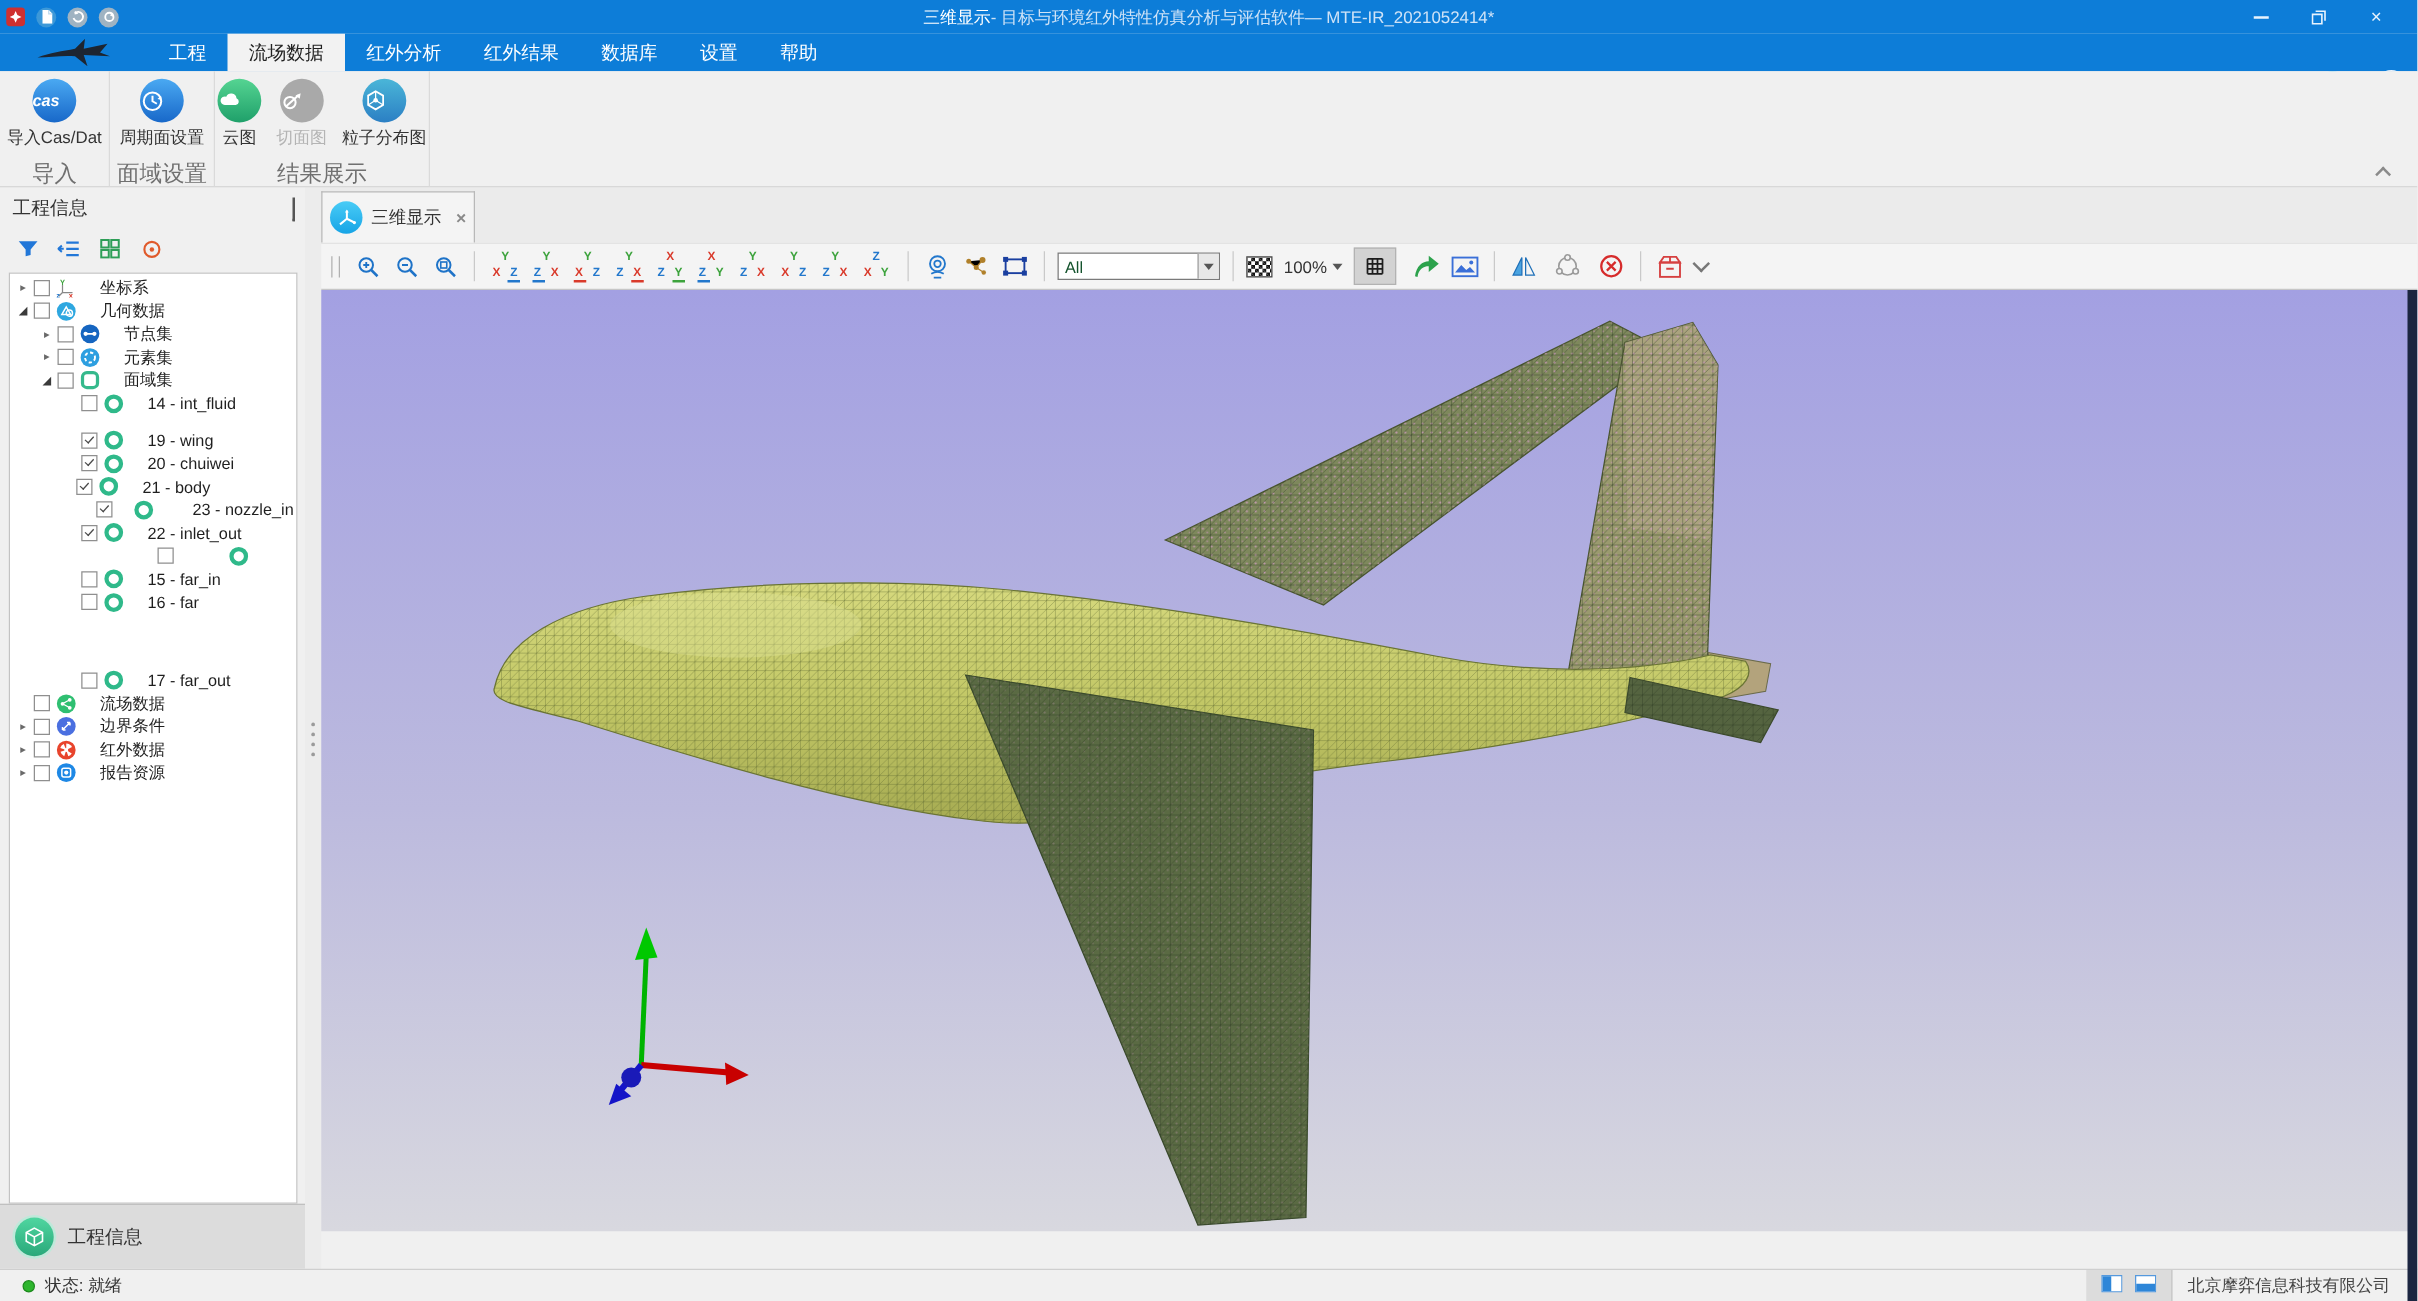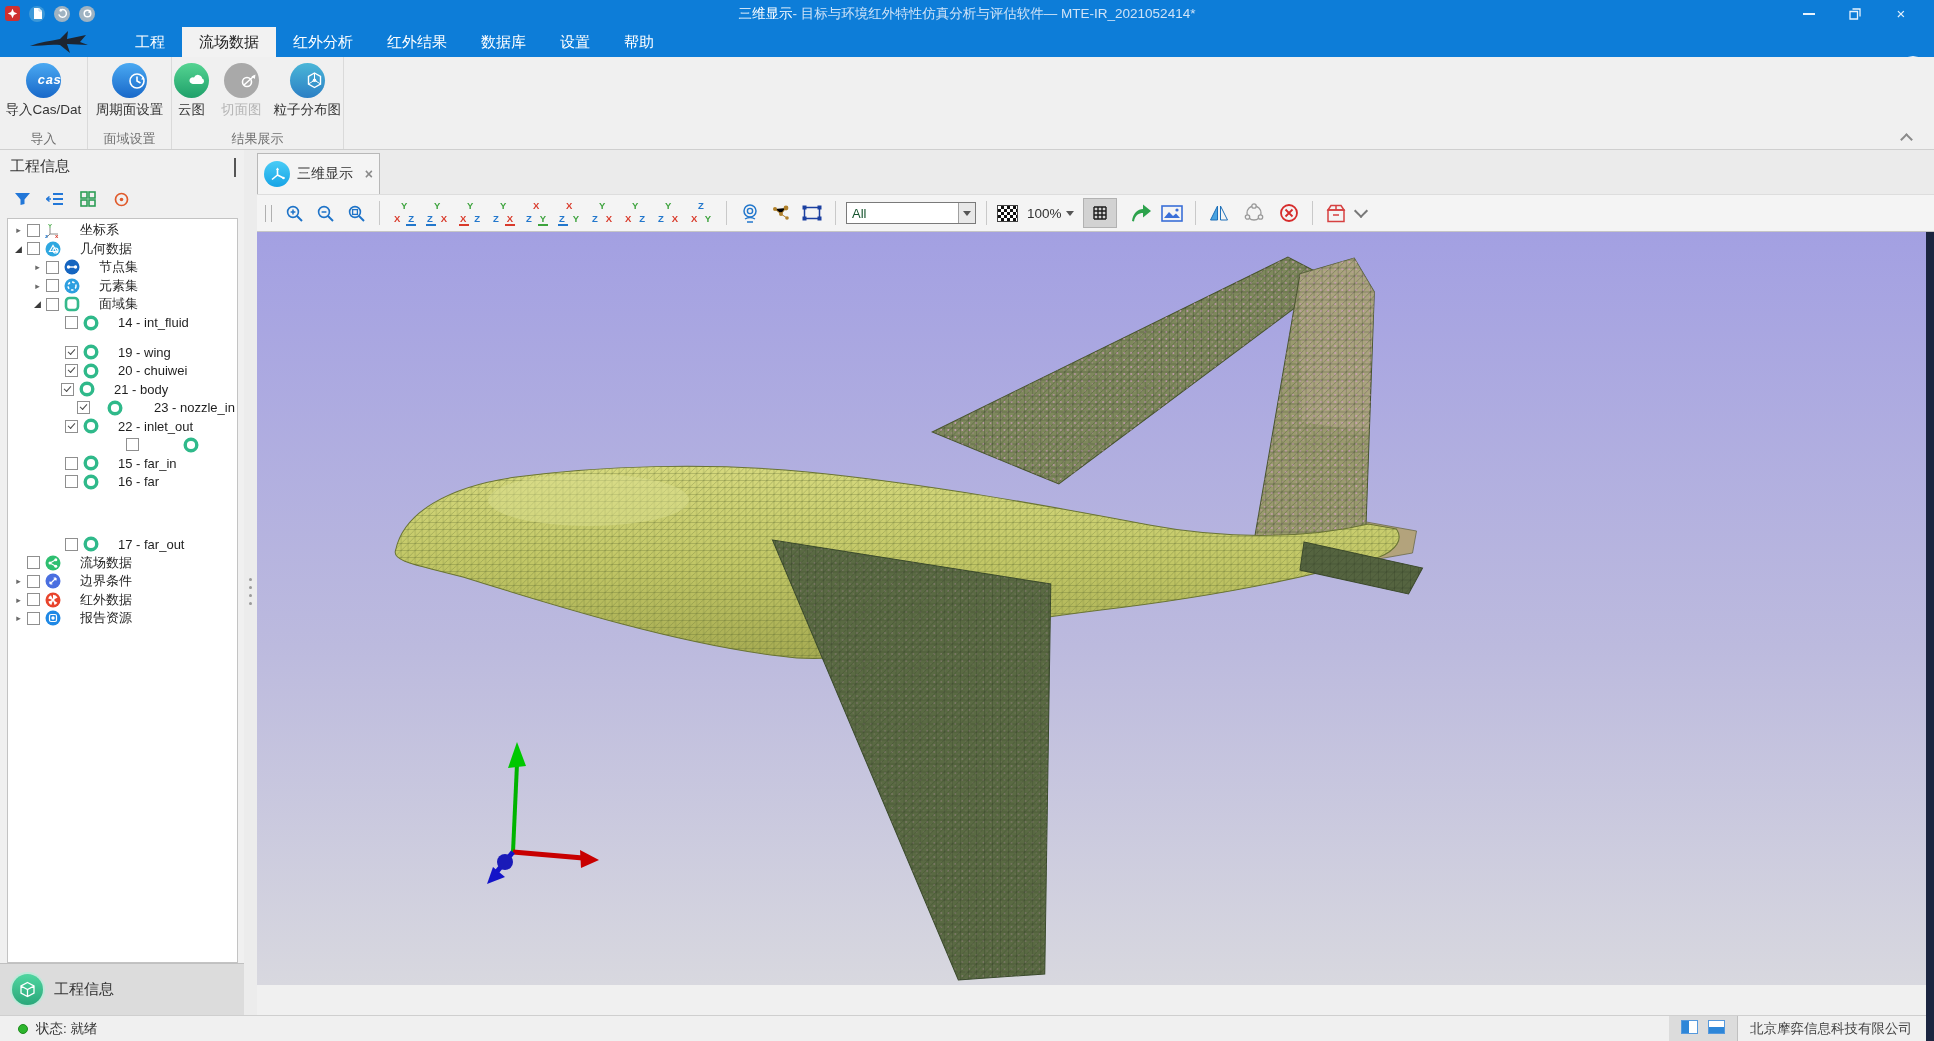--- a/index.html
+++ b/index.html
@@ -34,27 +34,27 @@
   .mbc1{background:#35c1f1;}
   .mbc2{border:1.5px solid #e8f3fd;}
   .caret-down{width:0;height:0;border-left:4px solid transparent;border-right:4px solid transparent;border-top:5px solid #eaf4fe;}
   
   .ribbon{position:absolute;left:0;top:57px;width:1934px;height:93px;background:#f0f0f0;border-bottom:1px solid #cfcfcf;box-sizing:border-box;display:flex;}
   .rgroup{display:flex;flex-direction:column;border-right:1px solid #dadada;box-sizing:border-box;}
   .rbtns{flex:1;display:flex;align-items:flex-start;justify-content:center;gap:4px;padding-top:4px;}
   .rbtn{display:flex;flex-direction:column;align-items:center;gap:3px;padding:2px 4px;}
   .rbtn .rlabel{font-size:13.5px;color:#333;white-space:nowrap;}
   .rbtn.disabled .rlabel{color:#b4b4b4;}
-  .ricon{width:35px;height:35px;border-radius:50%;display:flex;align-items:center;justify-content:flex-end;font-family:Liberation Mono, monospace;}
+  .ricon{width:35px;height:35px;border-radius:50%;display:flex;align-items:center;justify-content:flex-start;}
   .ric-blue{background:linear-gradient(180deg,#4aa9f2,#1868c9);}
   .ric-green{background:linear-gradient(180deg,#55d492,#1fa06a);}
   .ric-gray{background:#a9a9a9;}
   .ric-teal{background:linear-gradient(180deg,#4ab6d8,#2b7fc4);}
   .cas-t{color:#fff;font-size:13px;font-style:italic;font-weight:bold;}
-  .rgl{height:21px;display:flex;align-items:center;justify-content:center;font-size:13px;color:#707070;}
+  .rgl{height:21px;display:flex;align-items:center;justify-content:center;font-size:18px;color:#707070;}
   .ribbon-collapse{position:absolute;right:20px;top:132px;width:16px;height:12px;display:flex;align-items:center;justify-content:center;}
   .chev-up{width:7px;height:7px;border-left:2px solid #8a8a8a;border-top:2px solid #8a8a8a;transform:rotate(45deg);margin-top:3px;}
   
   .leftcol{position:absolute;left:0;top:150px;width:244px;height:865px;background:#f0f0f0;}
   .lp-header{height:32px;display:flex;align-items:center;padding:0 8px 0 10px;font-size:15px;color:#333;}
   .lp-header .sp{flex:1;}
   .chev-left{width:8px;height:8px;border-left:2px solid #555;border-bottom:2px solid #555;transform:rotate(45deg);}
   .lp-tools{height:34px;display:flex;align-items:center;gap:13px;padding-left:12px;}
   .lp-tools .ti{width:20px;height:20px;display:flex;align-items:center;justify-content:center;}
   .treebox{position:absolute;left:7px;right:6px;top:68px;bottom:52px;background:#ffffff;border:1px solid #c3c3c3;overflow:hidden;padding-top:2px;box-sizing:border-box;}

